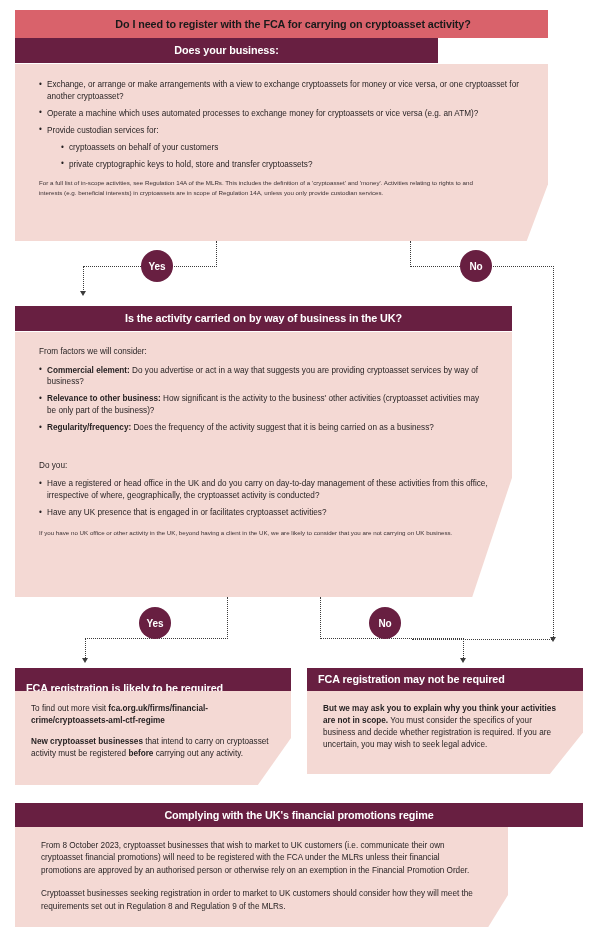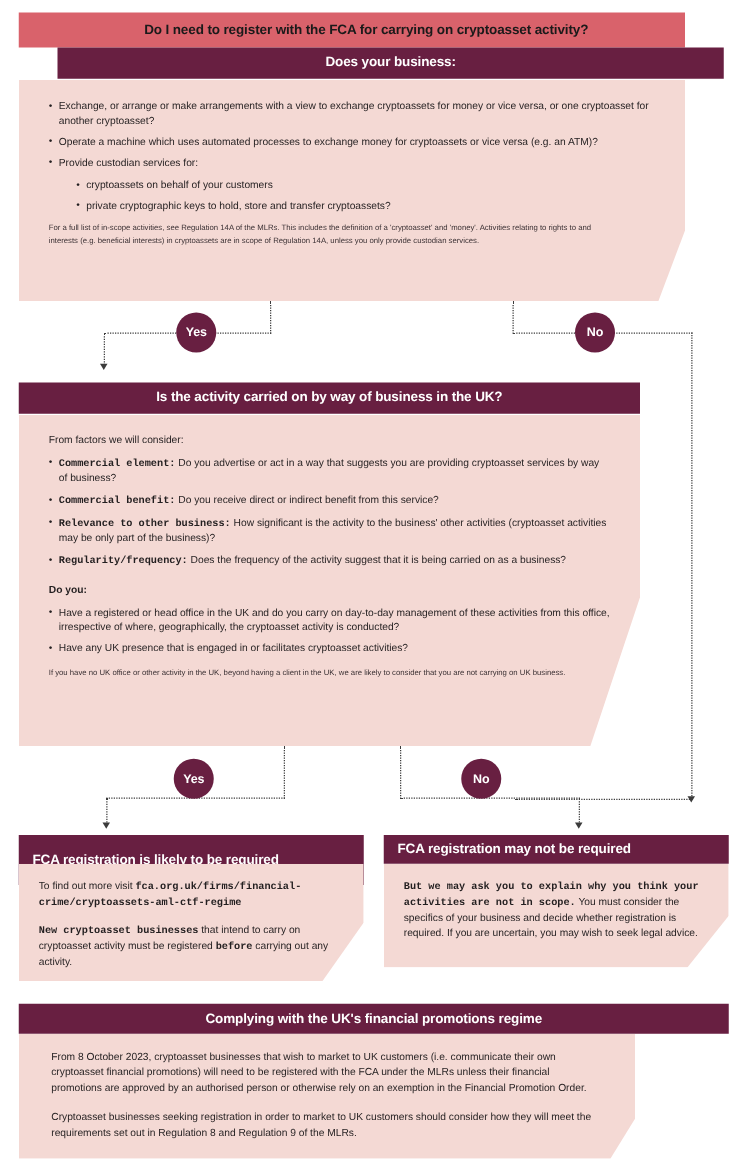--- a/index.html
+++ b/index.html
@@ -92,21 +92,21 @@
     position: absolute;
     left: 0;
     top: -0.5px;
   }
   .lead-in { font-size: 8.2px; line-height: 1.42; margin-bottom: 7px; }
   .footnote {
     font-size: 6.2px;
     line-height: 1.48;
     color: #3a3033;
   }
-  .b { font-weight: bold; font-family: Liberation Mono, monospace; }
+  .b { font-weight: bold; }
 
   
   .node {
     position: absolute;
     width: 32px;
     height: 32px;
     border-radius: 50%;
     background: #681f41;
     color: #ffffff;
     font-weight: bold;
@@ -135,21 +135,21 @@
     z-index: 4;
   }
 </style>
 </head>
 <body>
 
 <div id="page">
 
   <div class="bar-top" style="position:absolute; left:15px; top:10px; width:533px; height:28px;">Do I need to register with the FCA for carrying on cryptoasset activity?</div>
 
-  <div class="bar-head center" style="position:absolute; left:15px; top:38px; width:533px; height:25px;margin-left:31px;">Does your business:</div>
+  <div class="bar-head center" style="position:absolute; left:15px; top:38px; width:423px; height:25px;">Does your business:</div>
 
   <div class="panel-body chamfer-lg" style="position:absolute; left:15px; top:64px; width:533px; height:177px; padding:15px 24px 10px 24px;">
     <ul class="bullets">
       <li>Exchange, or arrange or make arrangements with a view to exchange cryptoassets for money or vice versa, or one cryptoasset for another cryptoasset?</li>
       <li>Operate a machine which uses automated processes to exchange money for cryptoassets or vice versa (e.g. an ATM)?</li>
       <li>Provide custodian services for:</li>
     </ul>
     <ul class="sub-bullets">
       <li>cryptoassets on behalf of your customers</li>
       <li>private cryptographic keys to hold, store and transfer cryptoassets?</li>
@@ -170,25 +170,24 @@
 
   <div class="node" style="left:141px; top:250px;">Yes</div>
   <div class="node" style="left:460px; top:250px;">No</div>
 
   <div class="bar-head center" style="position:absolute; left:15px; top:306px; width:497px; height:25px;">Is the activity carried on by way of business in the UK?</div>
 
   <div class="panel-body chamfer-md" style="position:absolute; left:15px; top:332px; width:497px; height:265px; padding:14px 24px 10px 24px;">
     <div class="lead-in">From factors we will consider:</div>
     <ul class="bullets">
       <li><span class="b">Commercial element:</span><span> Do you advertise or act in a way that suggests you are providing cryptoasset services by way of business?</span></li>
-      <li><span class="b">Commercial benefit:</span><span> Do you receive direct or indirect benefit from this service?</span></li>
       <li><span class="b">Relevance to other business:</span><span> How significant is the activity to the business' other activities (cryptoasset activities may be only part of the business)?</span></li>
       <li><span class="b">Regularity/frequency:</span><span> Does the frequency of the activity suggest that it is being carried on as a business?</span></li>
     </ul>
-    <div class="lead-in" style="margin-top:11px;font-weight:bold;">Do you:</div>
+    <div class="lead-in" style="margin-top:26px;">Do you:</div>
     <ul class="bullets">
       <li>Have a registered or head office in the UK and do you carry on day-to-day management of these activities from this office, irrespective of where, geographically, the cryptoasset activity is conducted?</li>
       <li>Have any UK presence that is engaged in or facilitates cryptoasset activities?</li>
     </ul>
     <div class="footnote" style="margin-top:9px; max-width:420px;">If you have no UK office or other activity in the UK, beyond having a client in the UK, we are likely to consider that you are not carrying on UK business.</div>
   </div>
 
   <div class="cv" style="left:227px; top:597px; height:42px;"></div>
   <div class="ch" style="left:85px;  top:638px; width:143px;"></div>
   <div class="cv" style="left:85px;  top:638px; height:22px;"></div>

